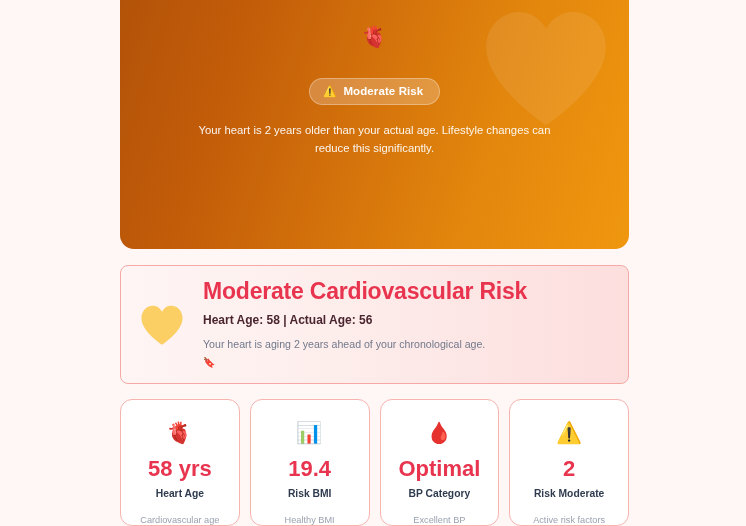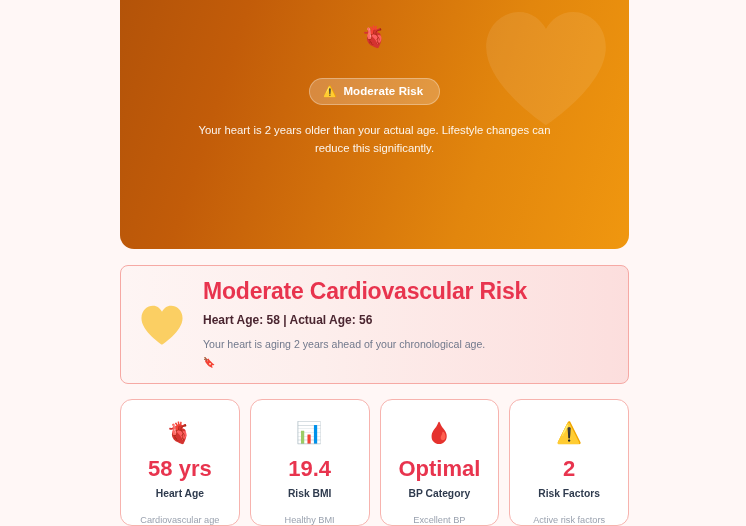--- a/index.html
+++ b/index.html
@@ -303,19 +303,19 @@
     <div class="stat-card">
       <div class="stat-icon">🩸</div>
       <div class="stat-value">Optimal</div>
       <div class="stat-label">BP Category</div>
       <div class="stat-caption">Excellent BP</div>
     </div>
 
     <div class="stat-card">
       <div class="stat-icon">⚠️</div>
       <div class="stat-value">2</div>
-      <div class="stat-label">Risk Factors</div>
+      <div class="stat-label">Risk Moderate</div>
       <div class="stat-caption">Active risk factors</div>
     </div>
 
   </section>
 
 </div>
 
 </body></html>

